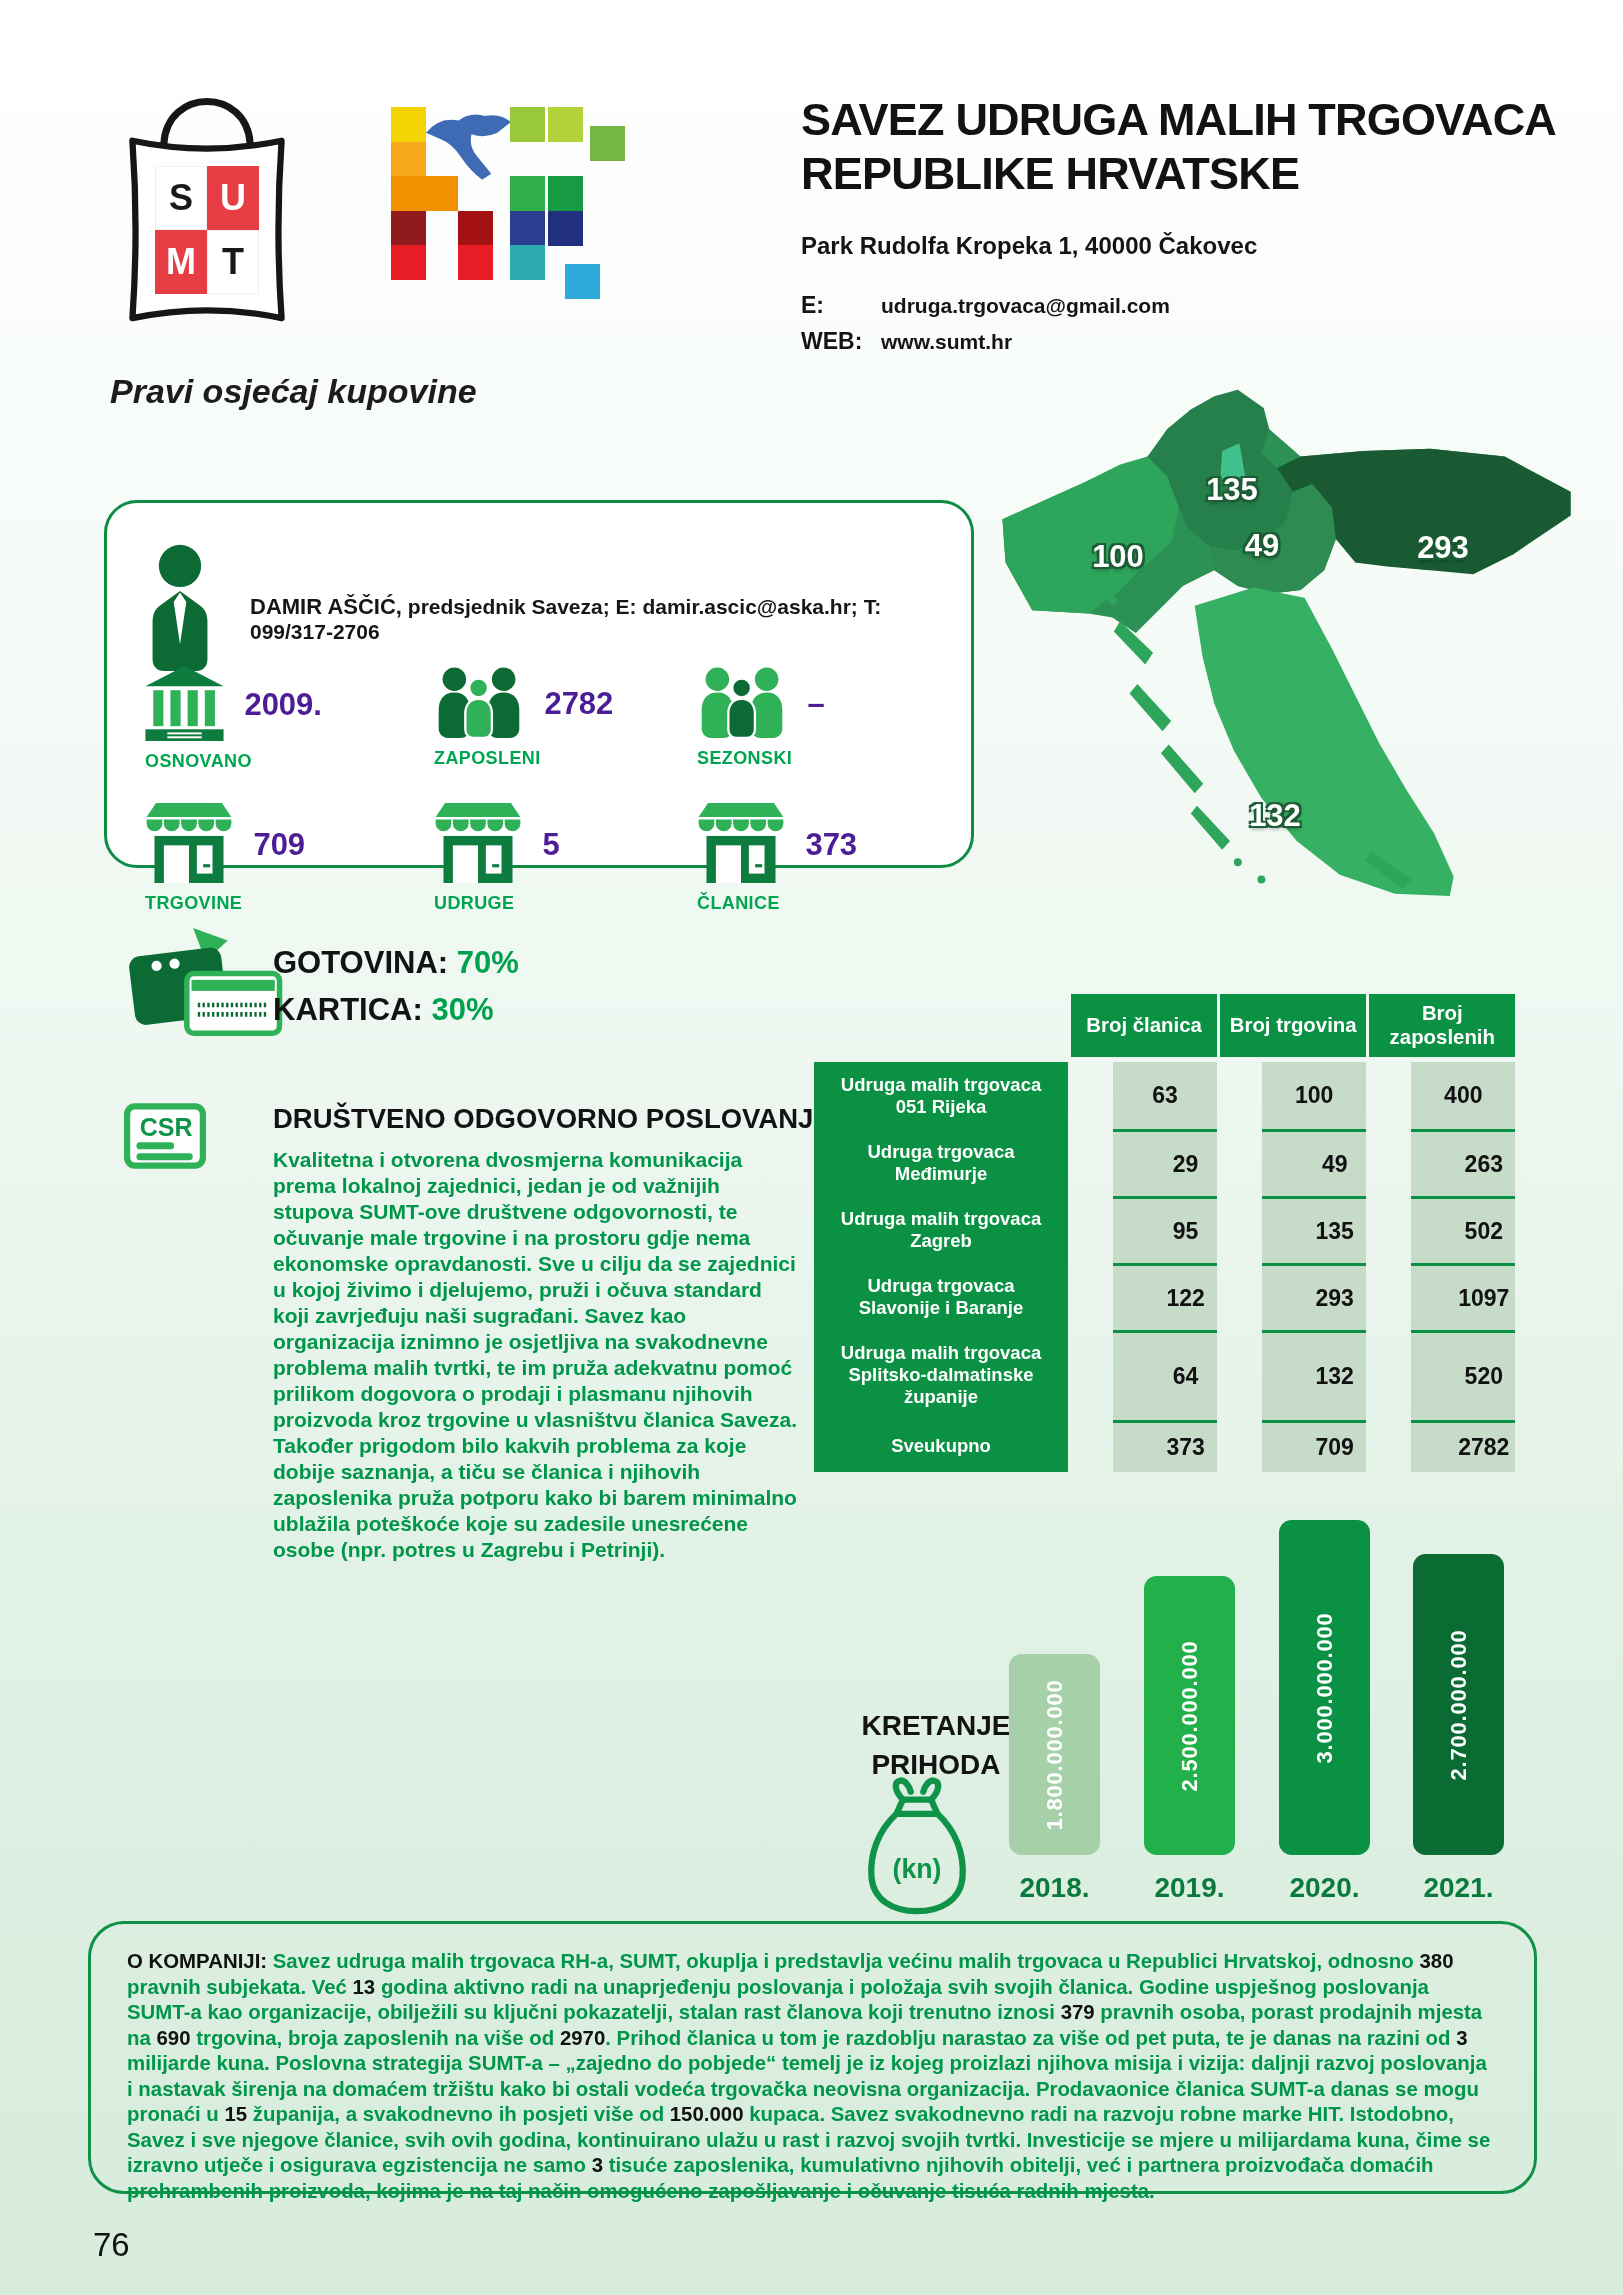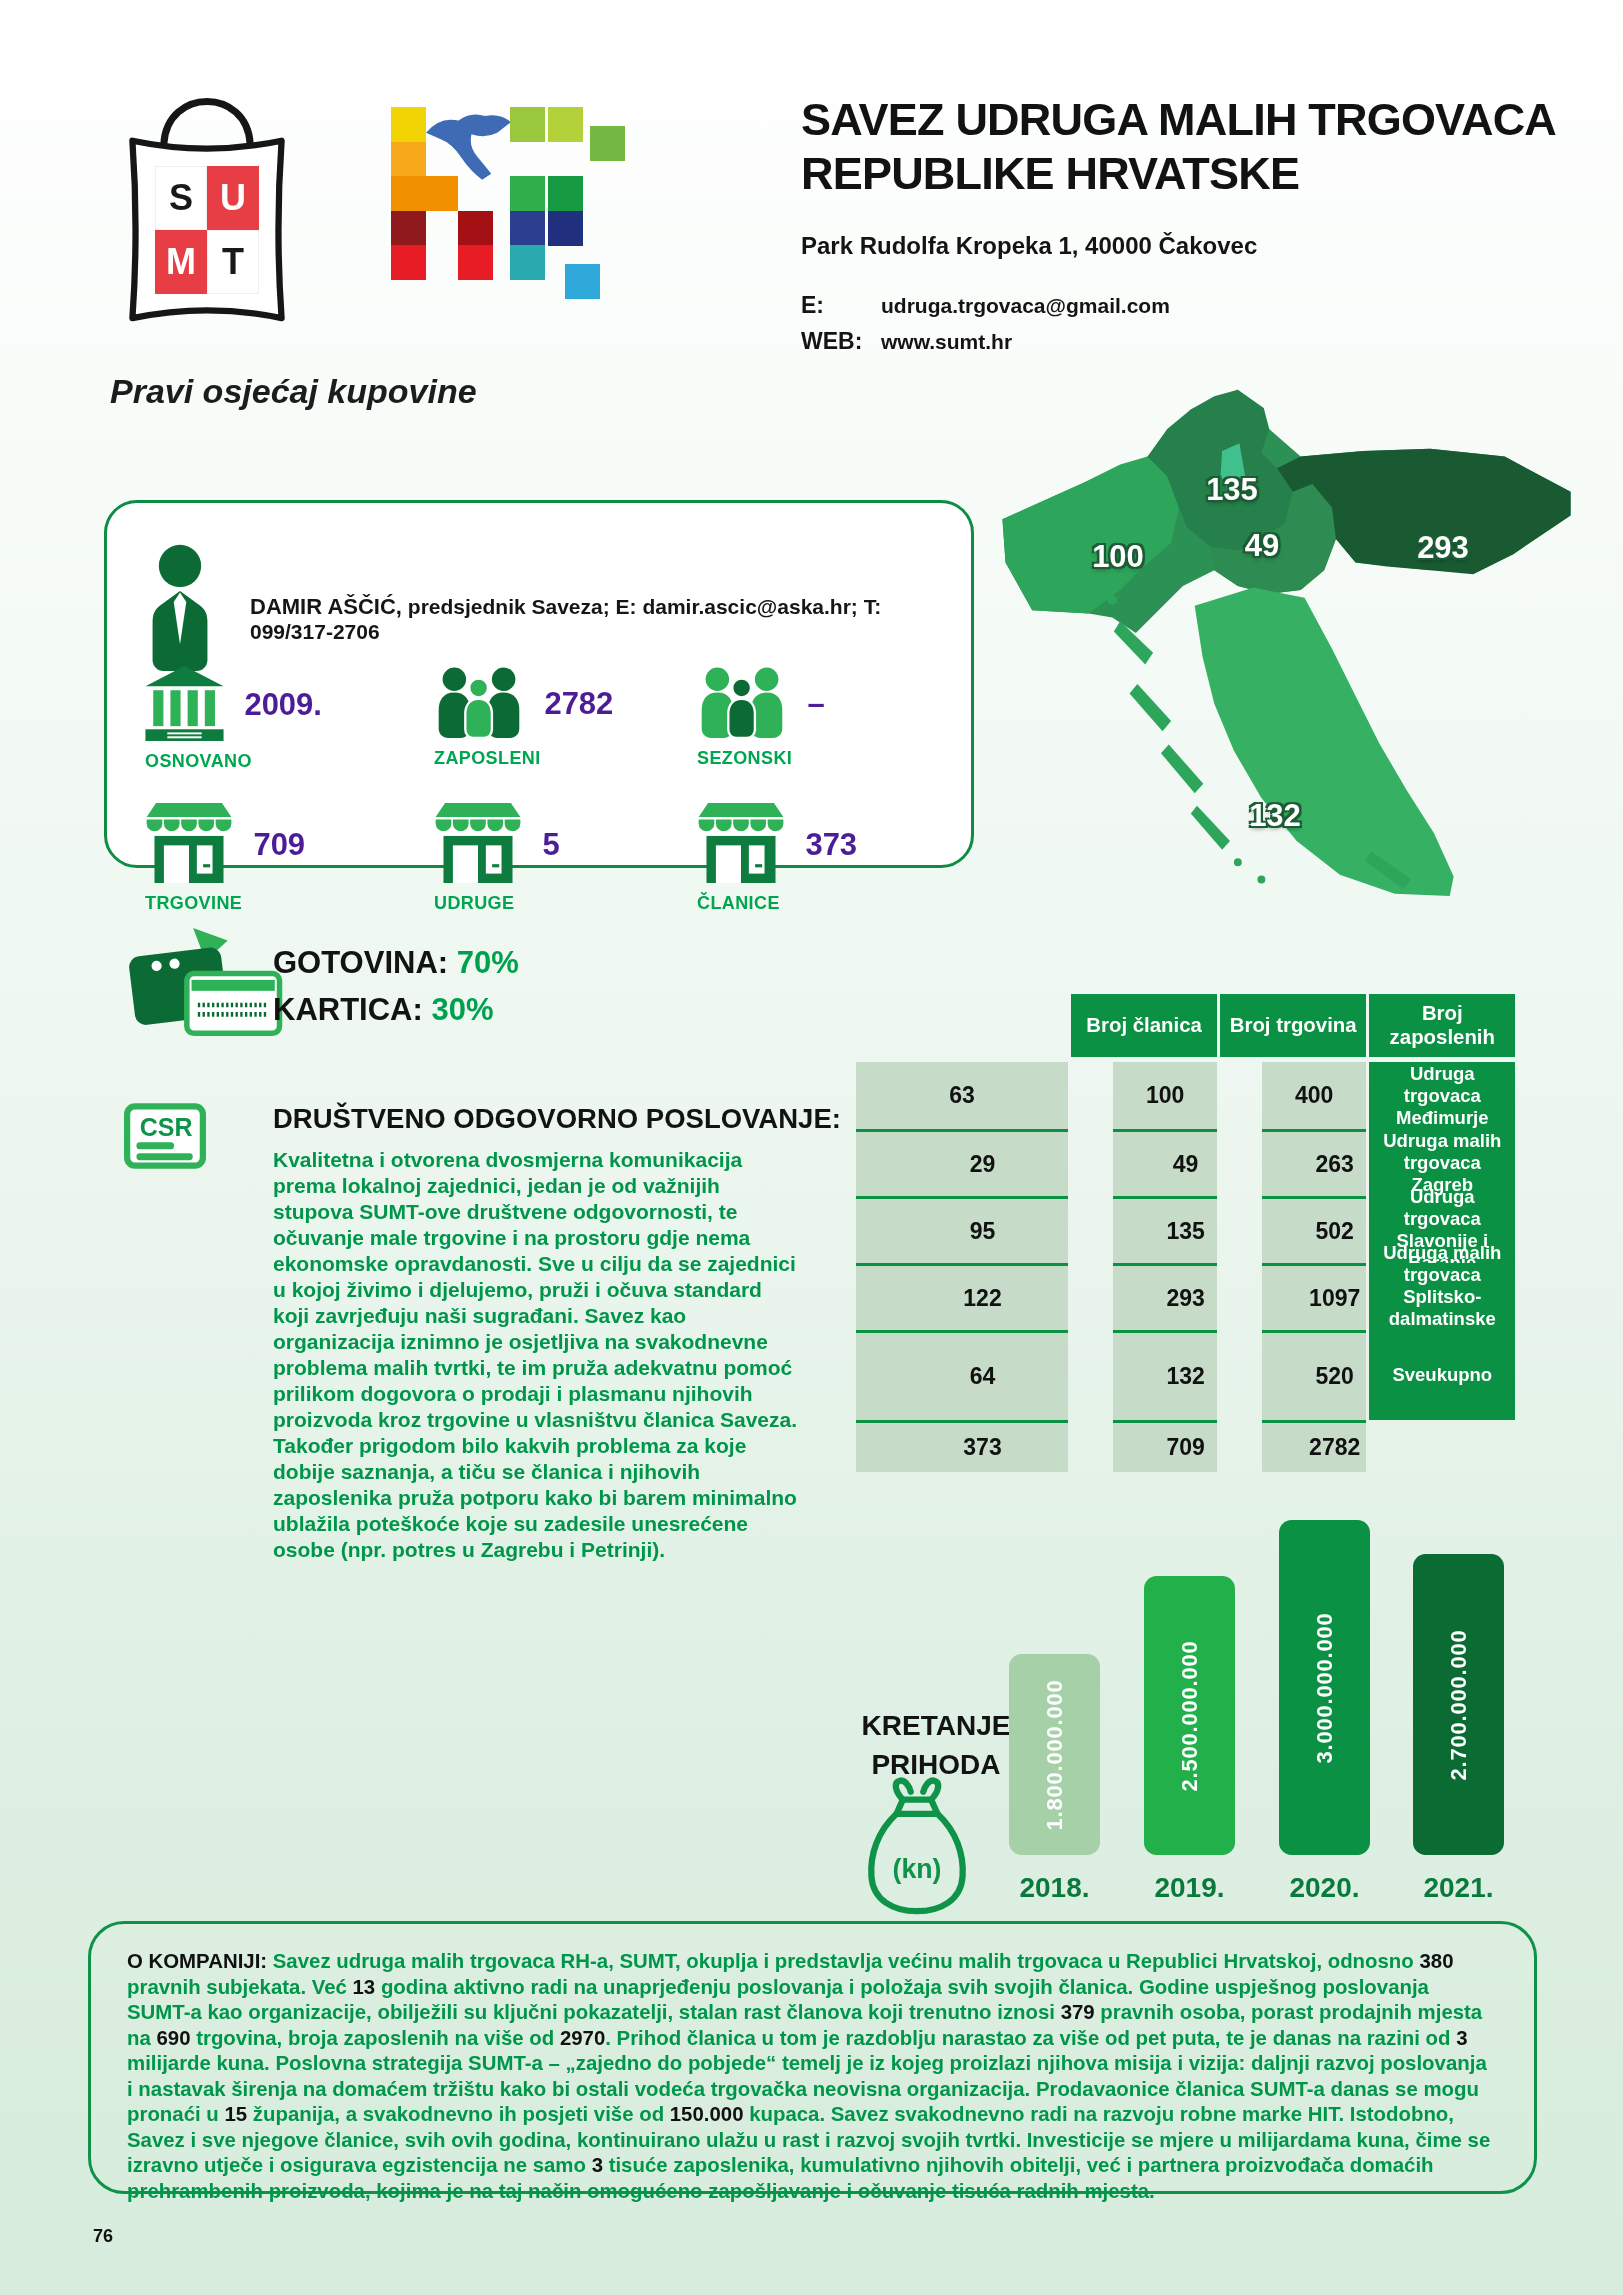--- a/index.html
+++ b/index.html
@@ -63,21 +63,21 @@
   .moneybag{left:862px;top:1776px;}
   #chart-bars{position:absolute;left:1009px;top:1520px;width:510px;height:393px;}
   .bar{position:absolute;width:91px;border-radius:12.6px;}
   .bar-inner{position:absolute;inset:0;display:flex;align-items:center;justify-content:center;overflow:hidden;}
   .bar-inner span{transform:rotate(-90deg);white-space:nowrap;color:#fff;font-size:22px;font-weight:bold;letter-spacing:0.8px;}
   .year{position:absolute;top:352px;width:91px;text-align:center;font-size:28px;font-weight:bold;color:#0a7a3c;}
   
   .about{left:88px;top:1921px;width:1449px;height:273px;border:3.9px solid #0f9148;border-radius:36px;box-sizing:border-box;padding:25px 36px 0 36px;}
   #about-text{font-size:20.4px;line-height:25.5px;font-weight:bold;color:#00964a;text-align:left;}
   #about-text .seg-black{color:#111;}
-  .pagenum{left:93px;top:2226px;font-size:18px;font-weight:bold;color:#111;}
+  .pagenum{left:93px;top:2226px;font-size:33px;font-weight:normal;color:#111;}
 </style>
 </head>
 <body>
 
 <div id="canvas">
 
   <div class="abs sumt">
     <svg width="212" height="271" viewBox="0 0 270 345">
       <path d="M80,108 C84,36 186,36 190,108" fill="none" stroke="#161616" stroke-width="9"></path>
       <path d="M40,104 Q135,124 230,104 Q222,218 230,330 Q135,310 40,330 Q48,218 40,104 Z" fill="#ffffff" stroke="#161616" stroke-width="8" stroke-linejoin="round"></path>
@@ -313,20 +313,21 @@
     <rect x="16" y="64" width="72" height="9" rx="4" fill="#2fb157"></rect>
   </svg>
   <div class="abs csrhead">DRUŠTVENO ODGOVORNO POSLOVANJE:</div>
   <div class="abs csrbody">Kvalitetna i otvorena dvosmjerna komunikacija prema lokalnoj zajednici, jedan je od važnijih stupova SUMT-ove društvene odgovornosti, te očuvanje male trgovine i na prostoru gdje nema ekonomske opravdanosti. Sve u cilju da se zajednici u kojoj živimo i djelujemo, pruži i očuva standard koji zavrjeđuju naši sugrađani. Savez kao organizacija iznimno je osjetljiva na svakodnevne problema malih tvrtki, te im pruža adekvatnu pomoć prilikom dogovora o prodaji i plasmanu njihovih proizvoda kroz trgovine u vlasništvu članica Saveza. Također prigodom bilo kakvih problema za koje dobije saznanja, a tiču se članica i njihovih zaposlenika pruža potporu kako bi barem minimalno ublažila poteškoće koje su zadesile unesrećene osobe (npr. potres u Zagrebu i Petrinji).</div>
 
   <div id="data-table" style="grid-template-rows: 68px 67px 67px 67px 67px 90px 52px;">
       <div class="corner"></div>
       <div class="th">Broj članica</div>
       <div class="th">Broj trgovina</div>
       <div class="th">Broj zaposlenih</div>
+      <div class="tl">Udruga malih trgovaca 051 Rijeka</div>
       <div class="td">63</div>
       <div class="td">100</div>
       <div class="td">400</div>
       <div class="tl">Udruga trgovaca Međimurje</div>
       <div class="td sep">29</div>
       <div class="td sep">49</div>
       <div class="td sep">263</div>
       <div class="tl">Udruga malih trgovaca Zagreb</div>
       <div class="td sep">95</div>
       <div class="td sep">135</div>

